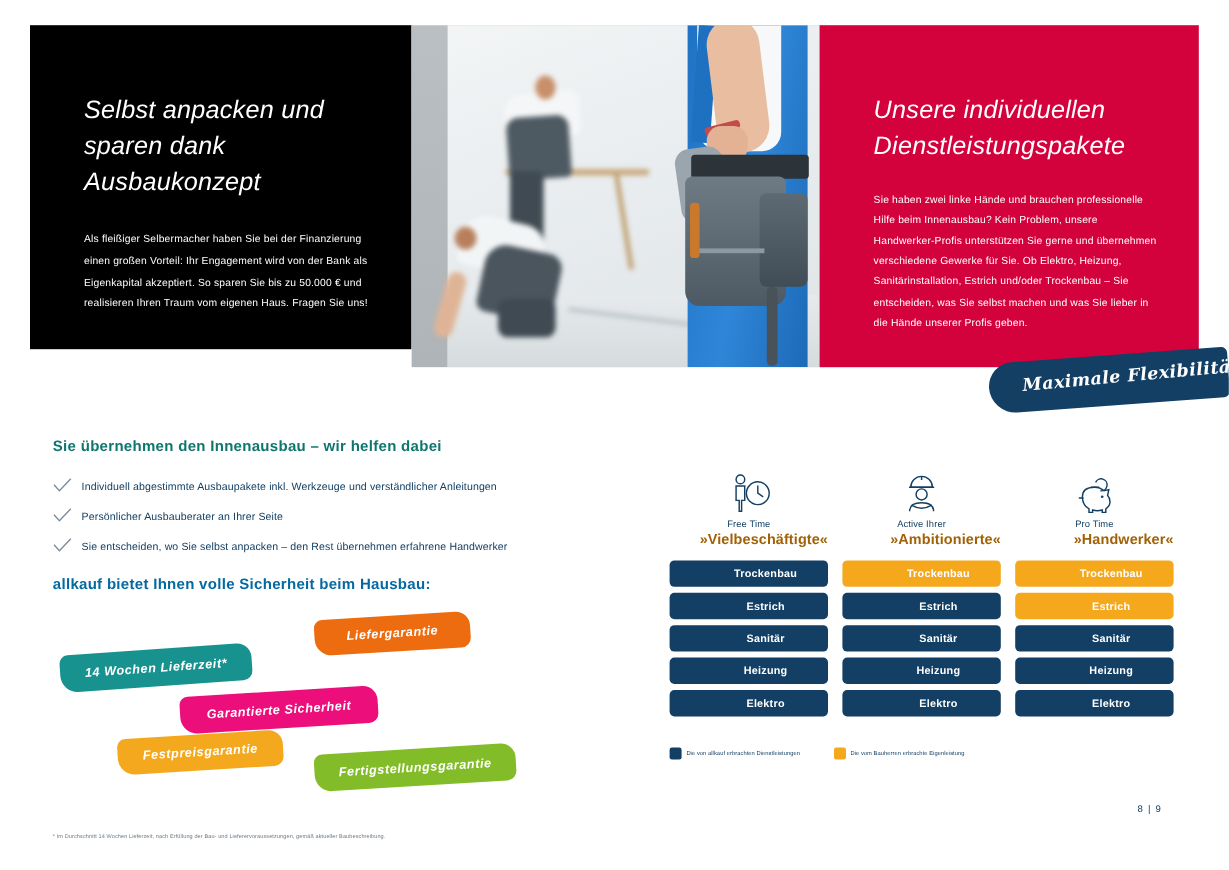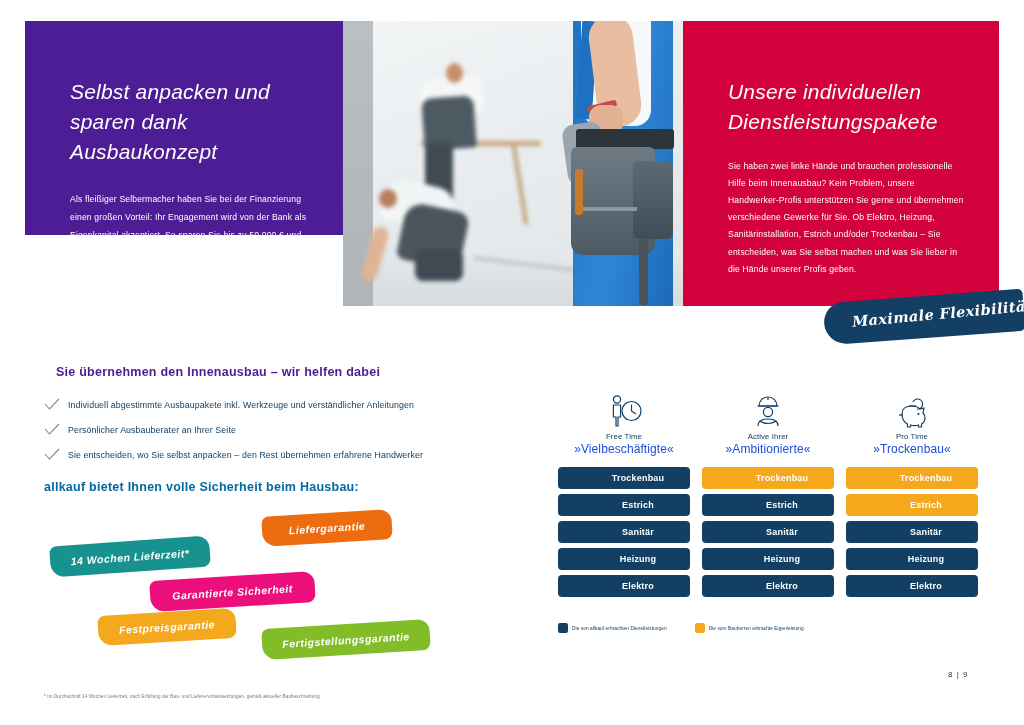--- a/index.html
+++ b/index.html
@@ -8,22 +8,22 @@
     background: #ffffff;
     font-family: "Liberation Sans", sans-serif;
     overflow: hidden;
   }
   .page { position: relative; width: 1024px; height: 725px; background: #fff; }
 
   
   .top-band { position: absolute; left: 0; top: 0; width: 1024px; height: 330px; }
 
   .panel-red-left {
-    position: absolute; left: 25px; top: 21px; width: 318px; height: 214px;
-    background: #4c1d95;
+    position: absolute; left: 25px; top: 21px; width: 318px; height: 270px;
+    background: #000000;
   }
   .panel-red-right {
     position: absolute; left: 683px; top: 21px; width: 316px; height: 285px;
     background: #D3023C;
     text-decoration: underline;
   }
   .panel-photo {
     position: absolute; left: 343px; top: 21px; width: 340px; height: 285px;
     overflow: hidden; background: #cfd4d7;
   }
@@ -85,22 +85,22 @@
     position: absolute; left: 28px; top: 10px;
     font-family: "DejaVu Serif", serif;
     font-style: italic; font-weight: bold;
     font-size: 14.5px; color: #ffffff;
     letter-spacing: 0.4px; white-space: nowrap;
     transform: rotate(-1deg);
   }
 
   
   .heading-1 {
-    position: absolute; left: 56px; top: 365px;
-    font-size: 12.5px; font-weight: bold; color: #4c1d95; letter-spacing: 0.25px;
+    position: absolute; left: 44px; top: 365px;
+    font-size: 12.5px; font-weight: bold; color: #0f766e; letter-spacing: 0.25px;
   }
   .check-list { position: absolute; left: 44px; top: 392px; width: 420px; }
   .check-row { display: flex; align-items: center; height: 25px; }
   .check-ico { width: 24px; flex: 0 0 24px; }
   .check-ico svg { display: block; }
   .check-txt { font-size: 8.8px; color: #123F63; letter-spacing: 0.1px; font-weight: 500; }
 
   .heading-2 {
     position: absolute; left: 44px; top: 480px;
     font-size: 12.5px; font-weight: bold; color: #0369a1; letter-spacing: 0.25px;
@@ -128,21 +128,21 @@
 
   
   .pkg-grid { position: absolute; left: 558px; top: 390px; width: 420px; }
   .pkg-cols { display: flex; gap: 12px; }
   .pkg-col { width: 132px; }
   .pkg-icon { height: 38px; display: flex; align-items: flex-end; justify-content: center; }
   .pkg-sub {
     text-align: center; font-size: 7.8px; color: #123F63; margin-top: 4px; letter-spacing: 0.1px;
   }
   .pkg-title {
-    text-align: center; font-size: 12px; font-weight: normal; color: #1d4ed8;
+    text-align: right; font-size: 12px; font-weight: bold; color: #a16207;
     margin-top: 1px; letter-spacing: 0.1px;
   }
   .pkg-rows { margin-top: 11px; }
   .pkg-cell {
     height: 22px; border-radius: 4px; margin-bottom: 5px;
     display: flex; align-items: center; justify-content: center;
     font-size: 9px; color: #ffffff; font-weight: 600; letter-spacing: 0.2px; padding-left: 28px;
   }
   .cell-navy { background: #123F63; }
   .cell-gold { background: #F5A81C; }
@@ -319,21 +319,21 @@
         <div class="pkg-icon">
           <svg width="38" height="34" viewBox="0 0 38 34">
             <path d="M9 20 q0-8 10-8 q5 0 8 3 l4-1 l-1 5 q2 2 2 5 q0 4-3.5 6 v3 h-3 v-2 q-2 .6-4 .6 t-4-.6 v2 h-3 v-3 q-5-2.6-5.5-9 z" fill="none" stroke="#123F63" stroke-width="1.2"></path>
             <circle cx="25.5" cy="20" r="1.1" fill="#123F63"></circle>
             <path d="M20 8 a5 5 0 1 1 4 7" fill="none" stroke="#123F63" stroke-width="1.2"></path>
             <path d="M16 12 h7" fill="none" stroke="#123F63" stroke-width="1.2"></path>
             <path d="M6 21 h4" fill="none" stroke="#123F63" stroke-width="1.2"></path>
           </svg>
         </div>
         <div class="pkg-sub">Pro Time</div>
-        <div class="pkg-title">»Trockenbau«</div>
+        <div class="pkg-title">»Handwerker«</div>
         <div class="pkg-rows">
           <div class="pkg-cell cell-gold">Trockenbau</div>
           <div class="pkg-cell cell-gold">Estrich</div>
           <div class="pkg-cell cell-navy">Sanitär</div>
           <div class="pkg-cell cell-navy">Heizung</div>
           <div class="pkg-cell cell-navy">Elektro</div>
         </div>
       </div>
 
     </div>

